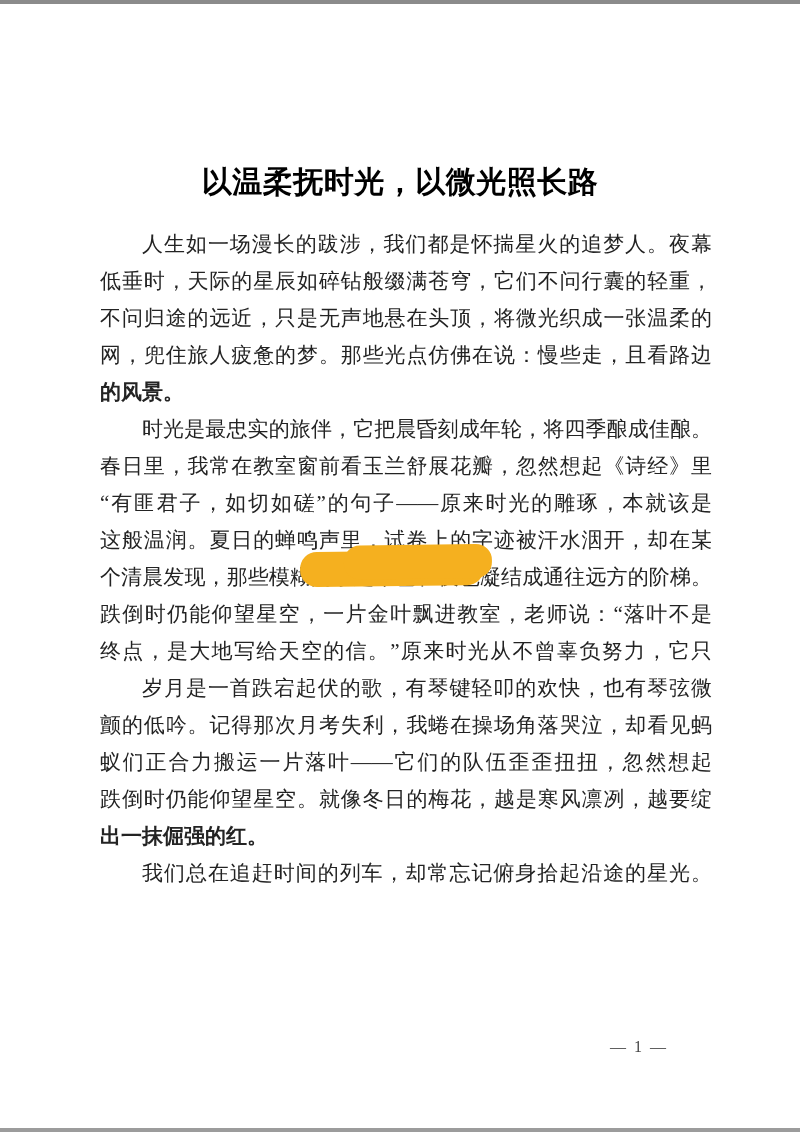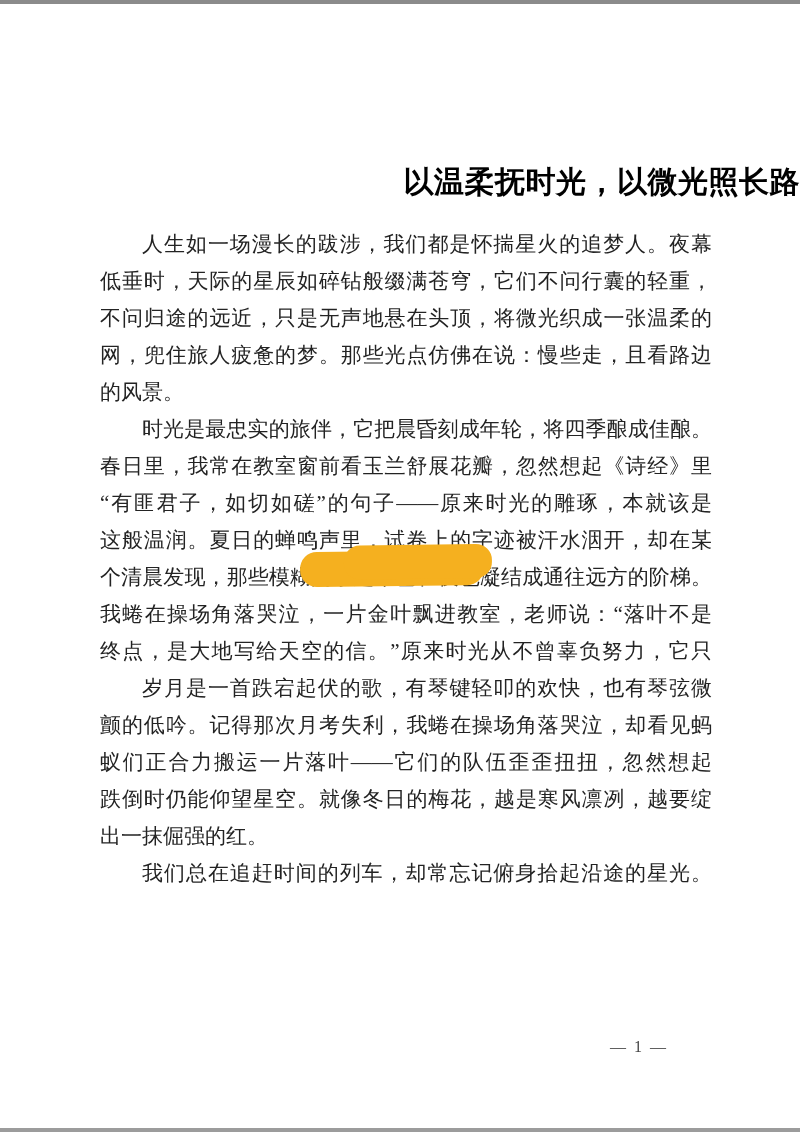--- a/index.html
+++ b/index.html
@@ -18,40 +18,40 @@
     height: 4px;
   }
   .edge-bar.top { top: 0; background: #8b8b8b; }
   .edge-bar.bottom { bottom: 0; background: #9c9c9c; }
 
   .doc-title {
     position: absolute;
     top: 142px;
     left: 0;
     width: 800px;
-    text-align: right;
+    text-align: center;
     font-size: 30px;
     font-weight: 700;
     color: #000000;
     letter-spacing: 0.5px;
   }
 
   .doc-body {
     position: absolute;
     left: 100px;
     top: 226px;
     width: 612px;
     font-size: 21px;
     line-height: 37px;
     color: #232323;
   }
   .line { height: 37px; overflow: hidden; }
   .line.fill { text-align: justify; text-align-last: justify; }
   .line.indent { text-indent: 2em; }
-  .line.para-end { text-align: left; text-align-last: left; }
+  .line.para-end { text-align: left; text-align-last: left; font-weight: bold; }
 
   .highlight-blob {
     position: absolute;
     left: 300px;
     top: 545px;
     width: 192px;
     height: 42px;
     transform: rotate(-0.7deg);
     pointer-events: none;
   }
@@ -91,21 +91,21 @@
     <div class="line fill indent">人生如一场漫长的跋涉，我们都是怀揣星火的追梦人。夜幕</div>
     <div class="line fill">低垂时，天际的星辰如碎钻般缀满苍穹，它们不问行囊的轻重，</div>
     <div class="line fill">不问归途的远近，只是无声地悬在头顶，将微光织成一张温柔的</div>
     <div class="line fill">网，兜住旅人疲惫的梦。那些光点仿佛在说：慢些走，且看路边</div>
     <div class="line para-end">的风景。</div>
     <div class="line fill indent">时光是最忠实的旅伴，它把晨昏刻成年轮，将四季酿成佳酿。</div>
     <div class="line fill">春日里，我常在教室窗前看玉兰舒展花瓣，忽然想起《诗经》里</div>
     <div class="line fill">“有匪君子，如切如磋”的句子——原来时光的雕琢，本就该是</div>
     <div class="line fill">这般温润。夏日的蝉鸣声里，试卷上的字迹被汗水洇开，却在某</div>
     <div class="line fill">个清晨发现，那些模糊的字迹早已在夜色凝结成通往远方的阶梯。</div>
-    <div class="line fill">我蜷在操场角落哭泣，一片金叶飘进教室，老师说：“落叶不是</div>
+    <div class="line fill">跌倒时仍能仰望星空，一片金叶飘进教室，老师说：“落叶不是</div>
     <div class="line fill">终点，是大地写给天空的信。”原来时光从不曾辜负努力，它只</div>
     <div class="line fill indent">岁月是一首跌宕起伏的歌，有琴键轻叩的欢快，也有琴弦微</div>
     <div class="line fill">颤的低吟。记得那次月考失利，我蜷在操场角落哭泣，却看见蚂</div>
     <div class="line fill">蚁们正合力搬运一片落叶——它们的队伍歪歪扭扭，忽然想起</div>
     <div class="line fill">跌倒时仍能仰望星空。就像冬日的梅花，越是寒风凛冽，越要绽</div>
     <div class="line para-end">出一抹倔强的红。</div>
     <div class="line fill indent">我们总在追赶时间的列车，却常忘记俯身拾起沿途的星光。</div>
   </div>
 
 <div class="highlight-blob">

